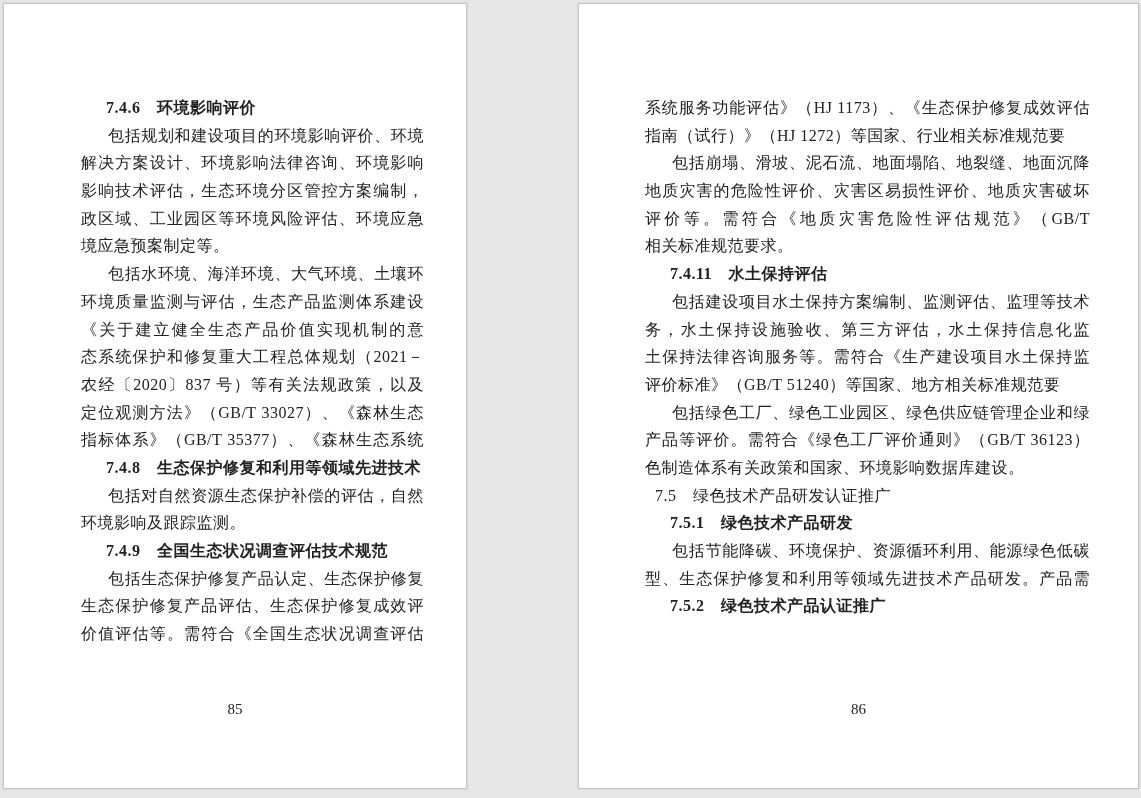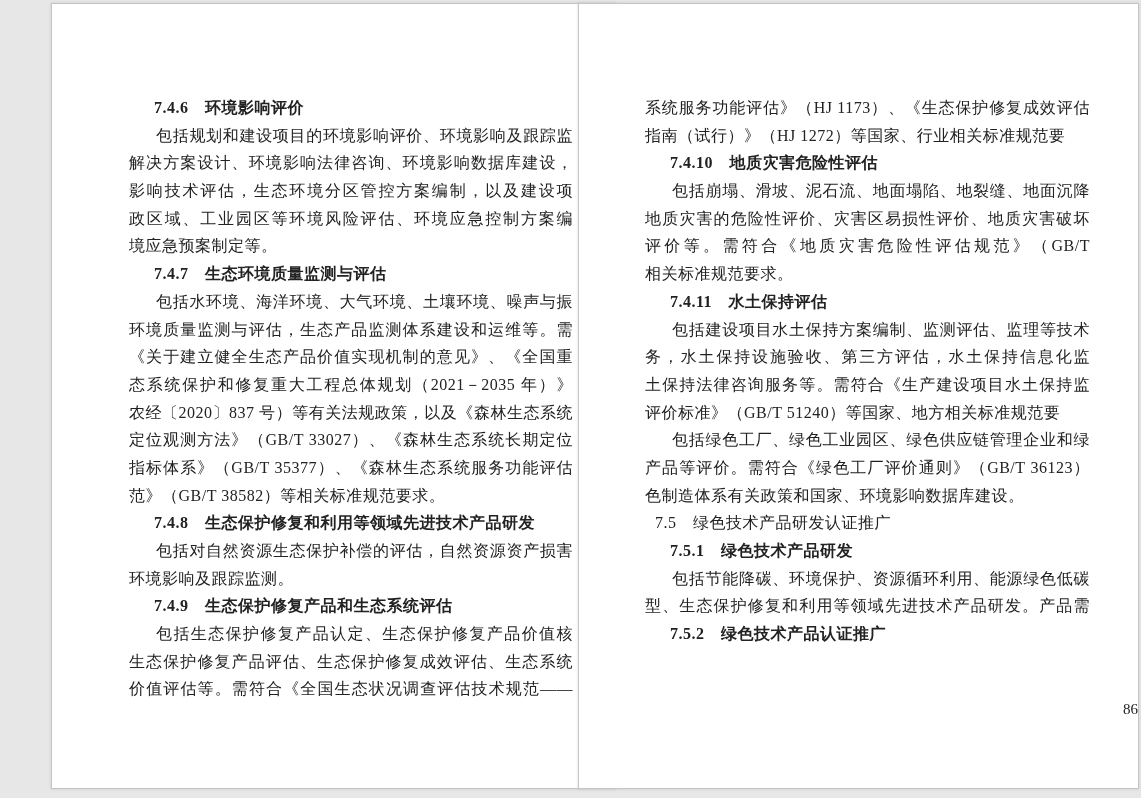--- a/index.html
+++ b/index.html
@@ -17,21 +17,21 @@
   }
   .page {
     position: absolute;
     top: 3px;
     height: 786px;
     background: #ffffff;
     border: 1px solid #c5c5c5;
     box-sizing: border-box;
     box-shadow: 0 0 3px rgba(0,0,0,0.12);
   }
-  .page-left  { left: 3px;   width: 565px; margin-left: 48px; }
+  .page-left  { left: 3px;   width: 464px; }
   .page-right { left: 578px; width: 561px; }
 
   .text-block {
     position: absolute;
     top: 90px;
   }
   .page-left  .text-block { left: 77px; right: 42px; }
   .page-right .text-block { left: 66px; right: 48px; }
 
   .line {
@@ -51,66 +51,63 @@
   }
   .line.indent  { padding-left: 27px; }
   .line.heading { padding-left: 25px; font-weight: bold; }
   .line.section { padding-left: 10px; font-weight: normal; }
 
   .page-number {
     position: absolute;
     top: 697px;
     left: 0;
     right: 0;
-    text-align: right;
+    text-align: center;
     font-size: 15px;
     color: #222222;
     font-family: "Liberation Serif", "DejaVu Serif", serif;
   }
 </style>
 </head>
 <body>
 
 <div id="viewport">
 
   <div class="page page-left">
     <div class="text-block">
 
     <div class="line heading">7.4.6　环境影响评价</div>
         <div class="line body indent fill">包括规划和建设项目的环境影响评价、环境影响及跟踪监测</div>
         <div class="line body fill">解决方案设计、环境影响法律咨询、环境影响数据库建设，环境</div>
         <div class="line body fill">影响技术评估，生态环境分区管控方案编制，以及建设项目、行</div>
         <div class="line body fill">政区域、工业园区等环境风险评估、环境应急控制方案编制、环</div>
         <div class="line body">境应急预案制定等。</div>
-        <div class="line heading">7.4.7　生态环境质量监测与评估</div>
         <div class="line body indent fill">包括水环境、海洋环境、大气环境、土壤环境、噪声与振动</div>
         <div class="line body fill">环境质量监测与评估，生态产品监测体系建设和运维等。需符合</div>
         <div class="line body fill">《关于建立健全生态产品价值实现机制的意见》、《全国重要生</div>
         <div class="line body fill">态系统保护和修复重大工程总体规划（2021－2035 年）》（发改</div>
         <div class="line body fill">农经〔2020〕837 号）等有关法规政策，以及《森林生态系统长期</div>
         <div class="line body fill">定位观测方法》（GB/T 33027）、《森林生态系统长期定位观测</div>
         <div class="line body fill">指标体系》（GB/T 35377）、《森林生态系统服务功能评估规</div>
-        <div class="line body">范》（GB/T 38582）等相关标准规范要求。</div>
         <div class="line heading">7.4.8　生态保护修复和利用等领域先进技术产品研发</div>
         <div class="line body indent fill">包括对自然资源生态保护补偿的评估，自然资源资产损害赔</div>
         <div class="line body">环境影响及跟踪监测。</div>
-        <div class="line heading">7.4.9　生态保护修复产品和生态系统评估</div>
+        <div class="line heading">7.4.9　全国生态状况调查评估技术规范</div>
         <div class="line body indent fill">包括生态保护修复产品认定、生态保护修复产品价值核算、</div>
         <div class="line body fill">生态保护修复产品评估、生态保护修复成效评估、生态系统服务</div>
         <div class="line body fill">价值评估等。需符合《全国生态状况调查评估技术规范——生态</div>
       </div>
     <div class="page-number">85</div>
   </div>
 
   <div class="page page-right">
     <div class="text-block">
 
     <div class="line body fill">系统服务功能评估》（HJ 1173）、《生态保护修复成效评估技术</div>
         <div class="line body">指南（试行）》（HJ 1272）等国家、行业相关标准规范要求。</div>
-        <div class="line heading">7.4.10　地质灾害危险性评估</div>
         <div class="line body indent fill">包括崩塌、滑坡、泥石流、地面塌陷、地裂缝、地面沉降等</div>
         <div class="line body fill">地质灾害的危险性评价、灾害区易损性评价、地质灾害破坏损失</div>
         <div class="line body fill">评价等。需符合《地质灾害危险性评估规范》（GB/T 40112）等</div>
         <div class="line body">相关标准规范要求。</div>
         <div class="line heading">7.4.11　水土保持评估</div>
         <div class="line body indent fill">包括建设项目水土保持方案编制、监测评估、监理等技术服</div>
         <div class="line body fill">务，水土保持设施验收、第三方评估，水土保持信息化监管，水</div>
         <div class="line body fill">土保持法律咨询服务等。需符合《生产建设项目水土保持监测与</div>
         <div class="line body">评价标准》（GB/T 51240）等国家、地方相关标准规范要求。</div>
         <div class="line body indent fill">包括绿色工厂、绿色工业园区、绿色供应链管理企业和绿色</div>

